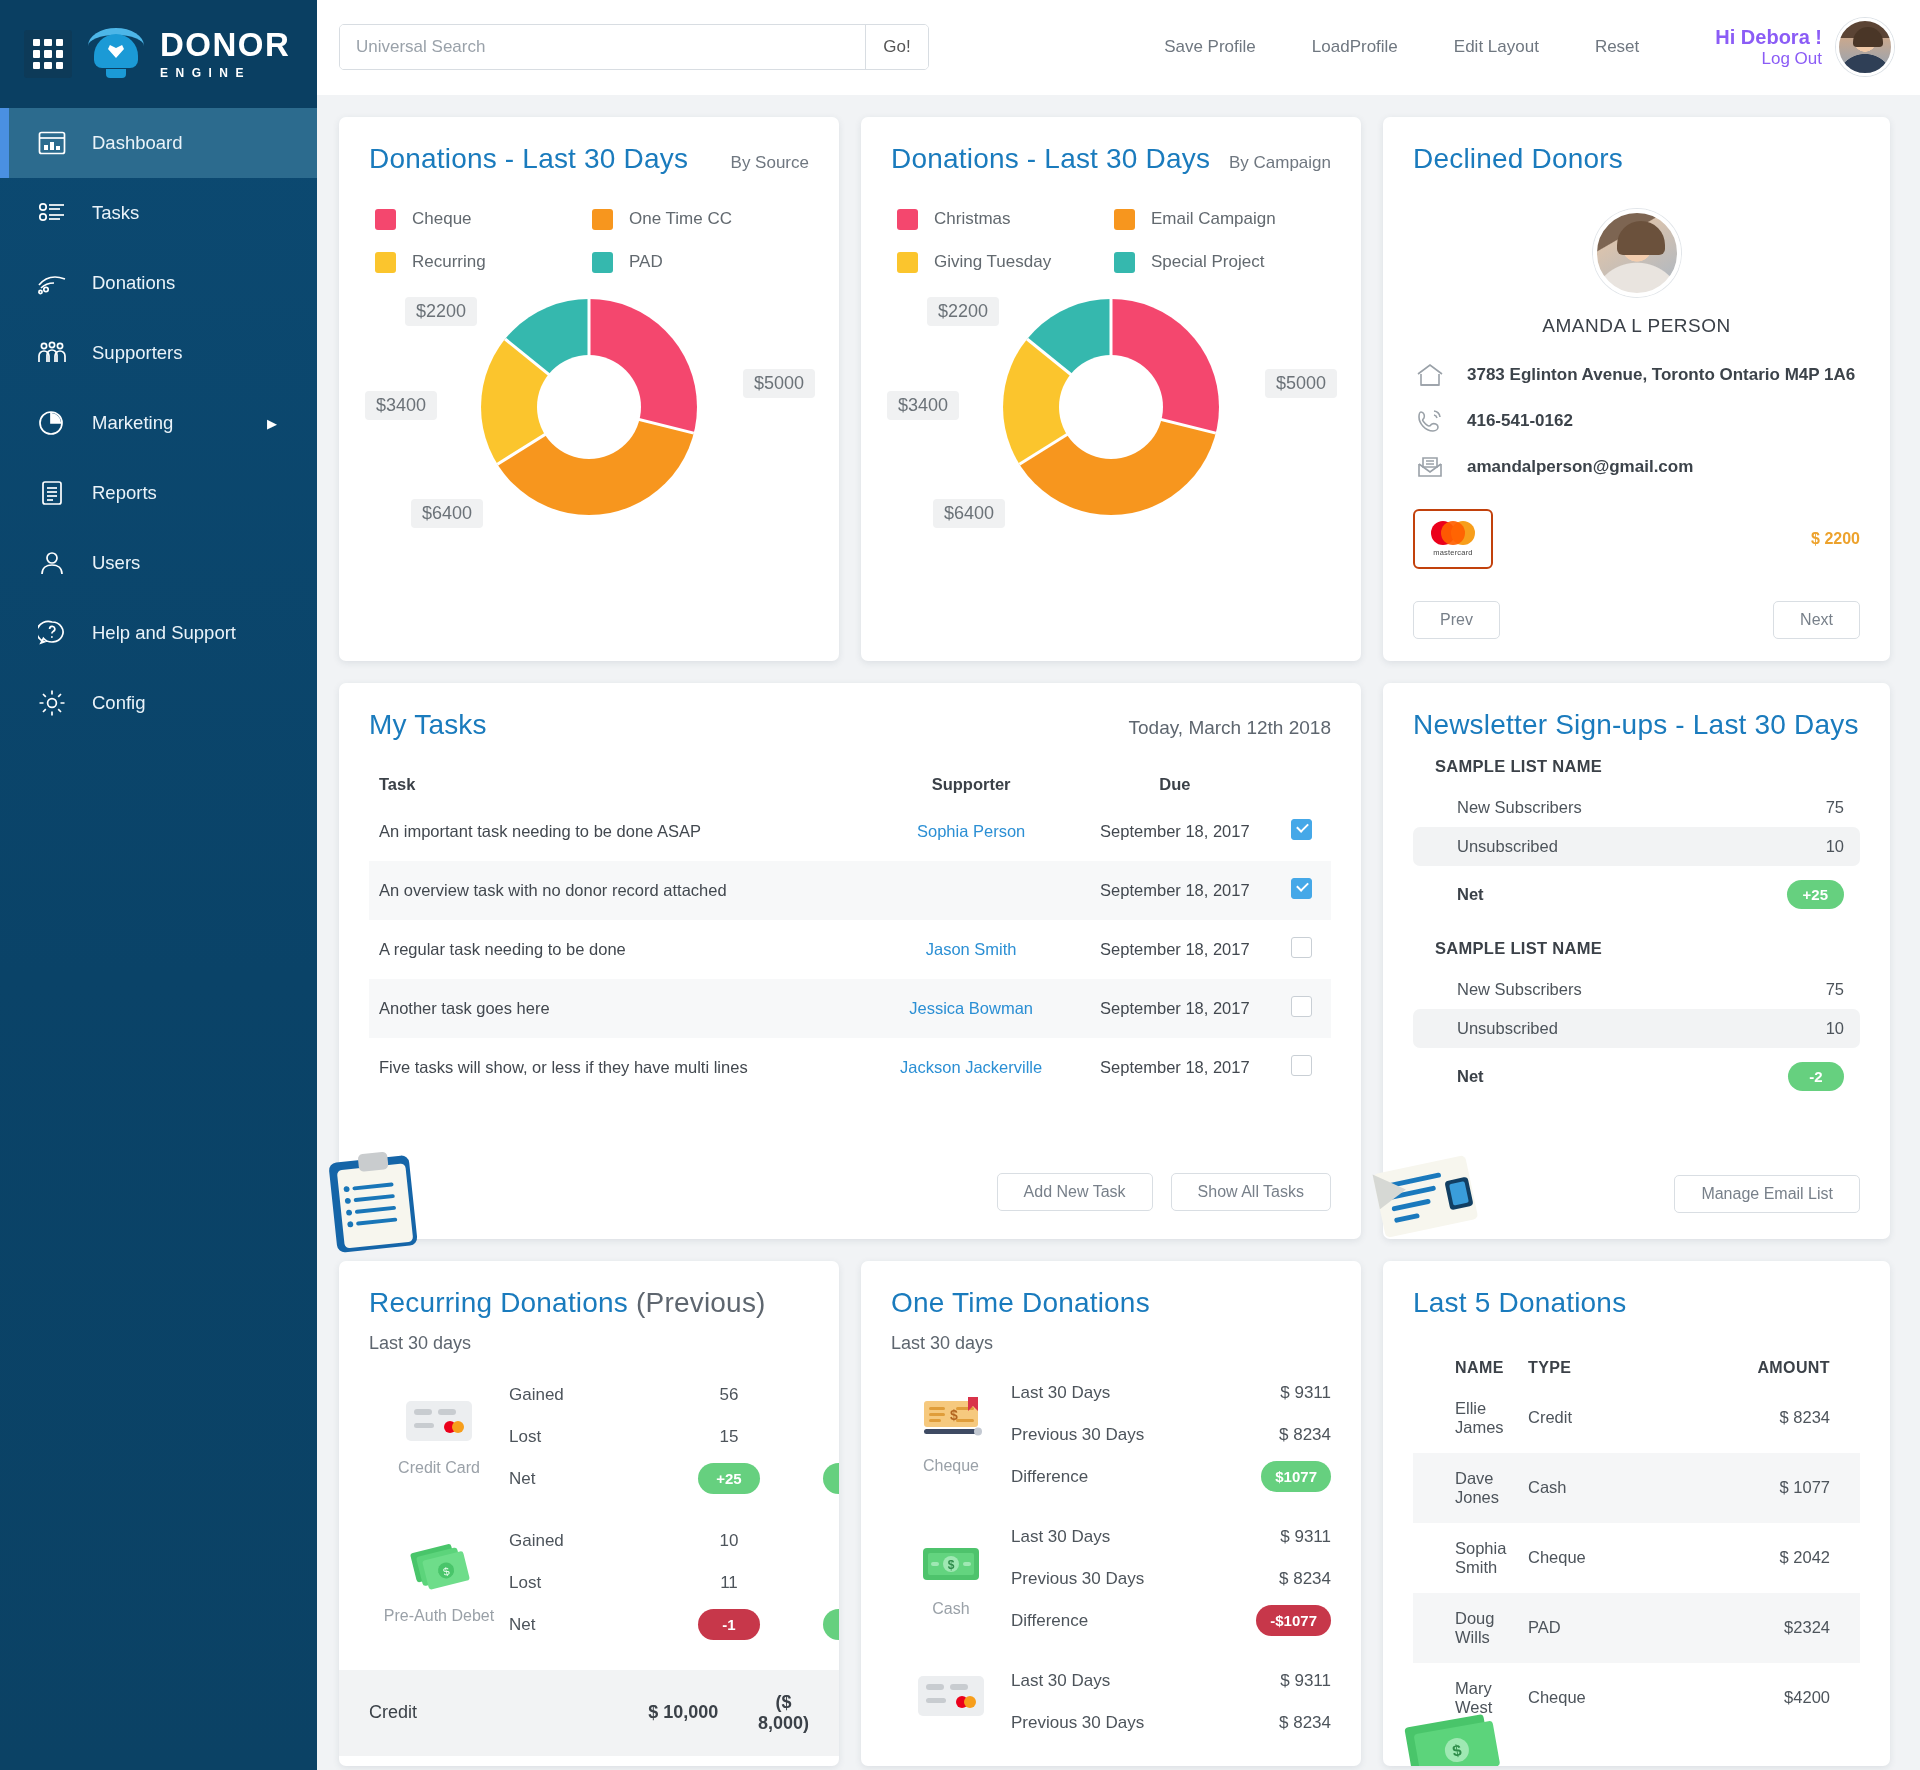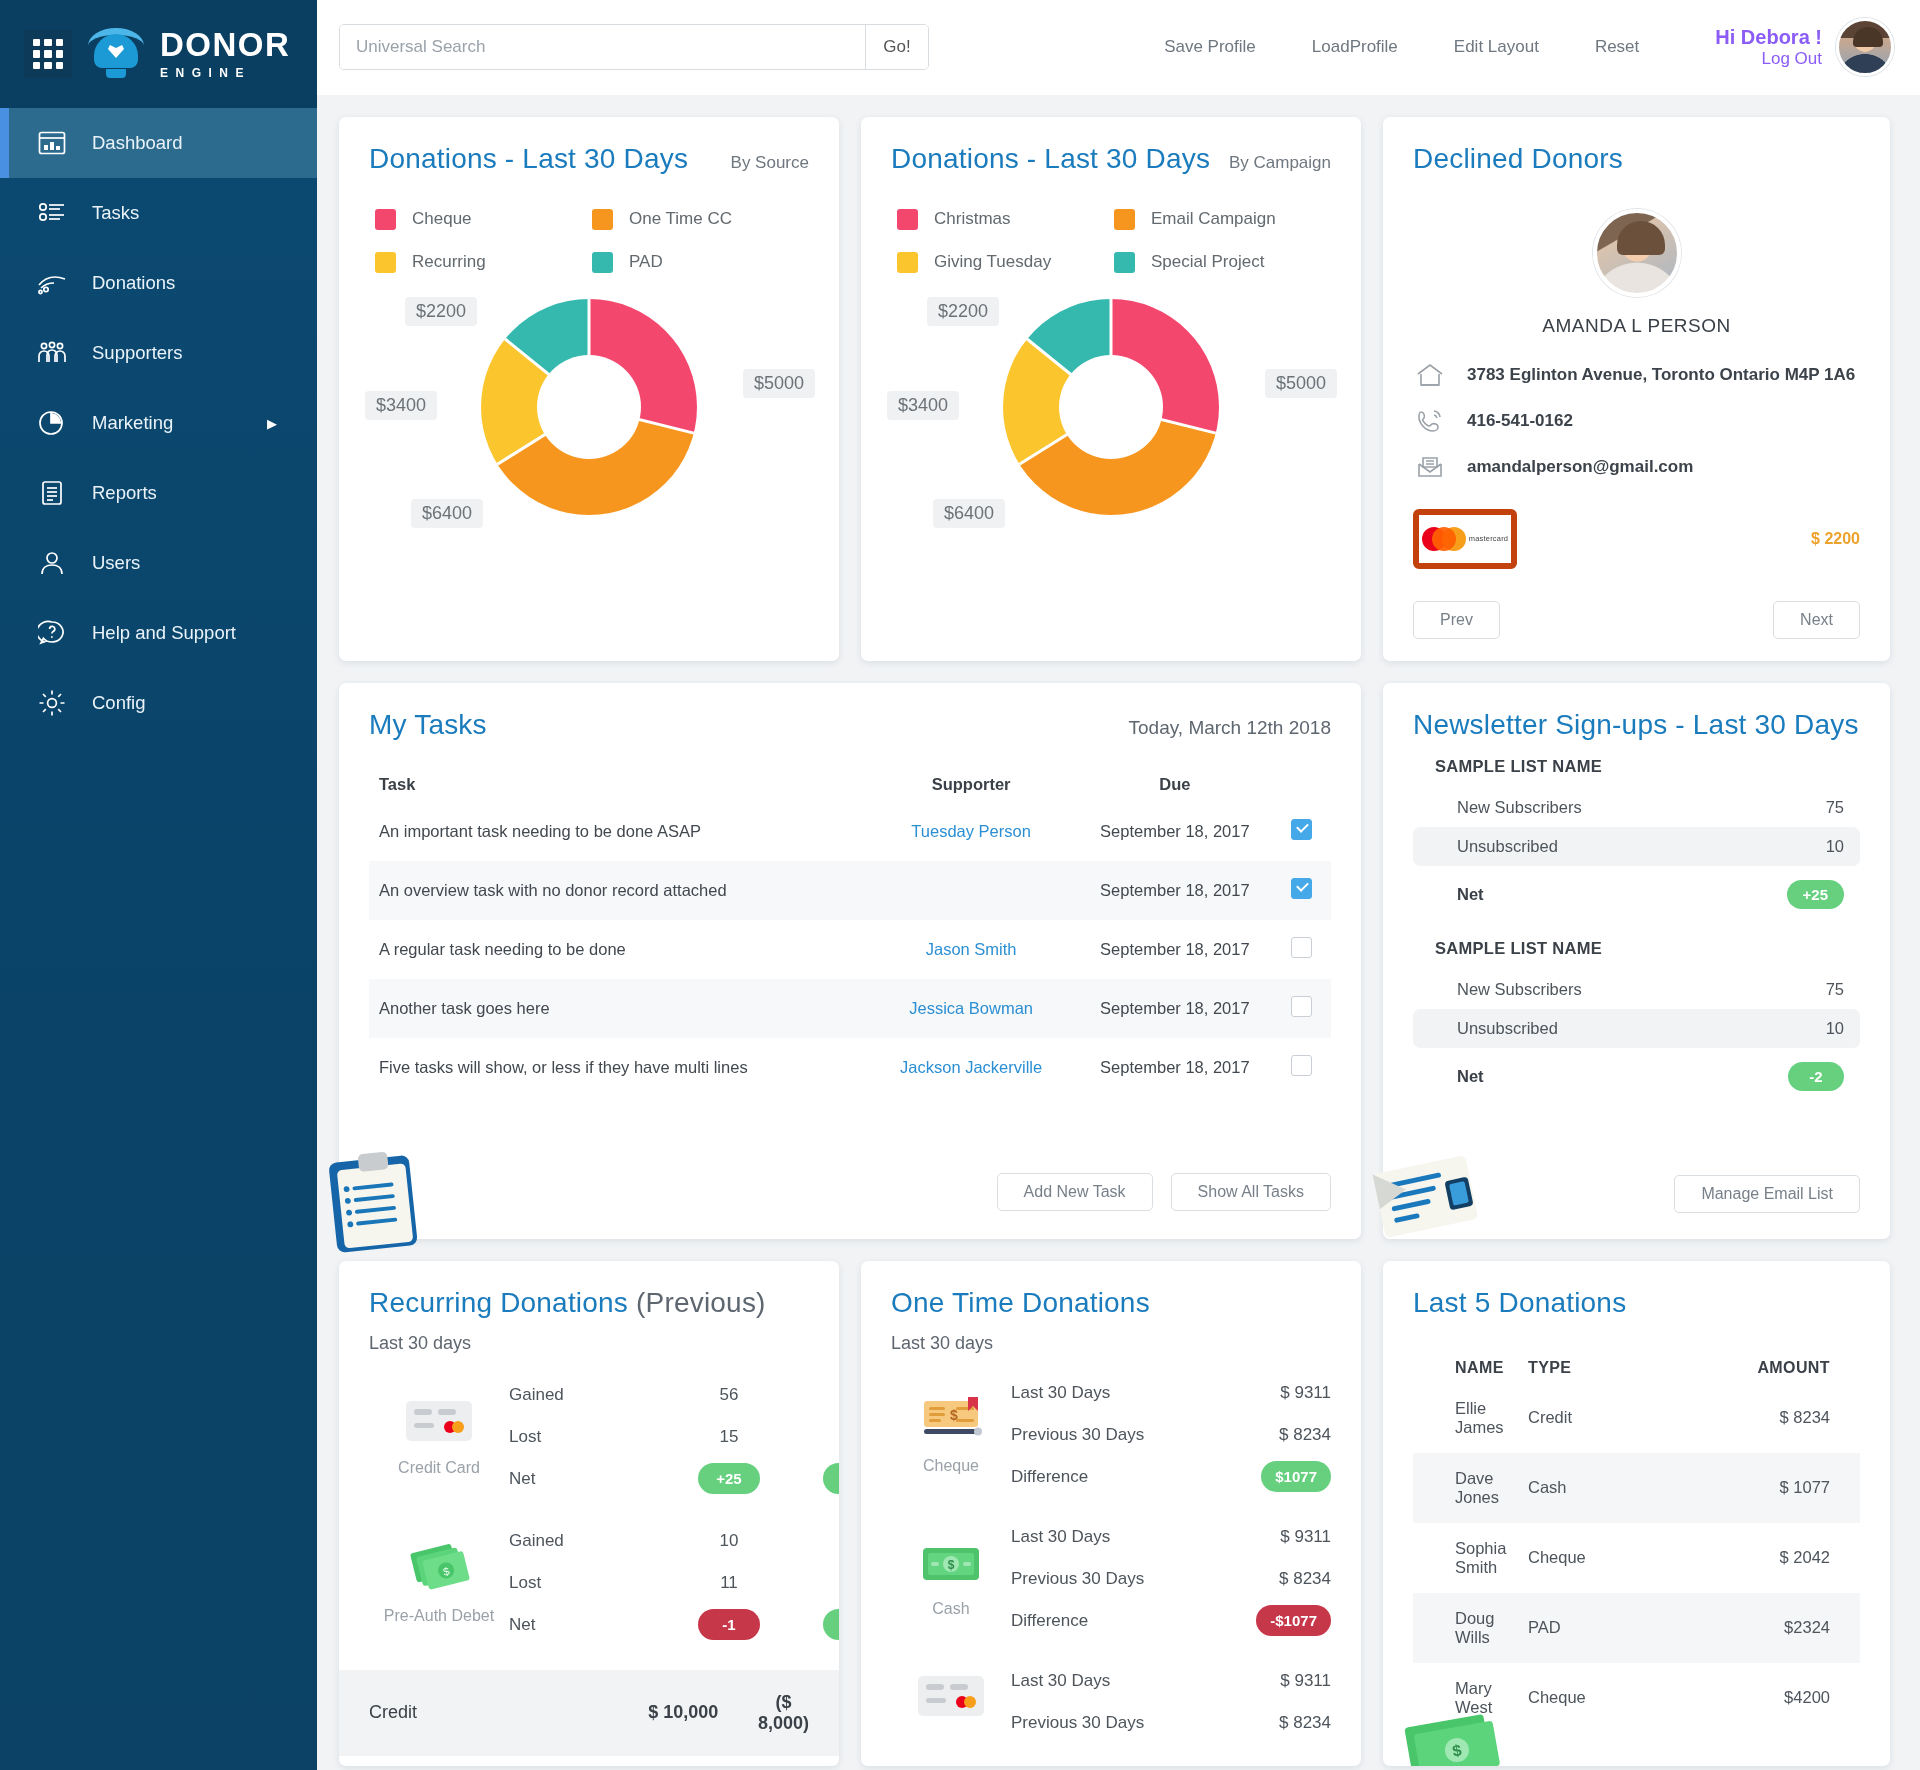--- a/index.html
+++ b/index.html
@@ -156,22 +156,22 @@
     content:""; position:absolute; left:20px; top:8px; width:48px; height:34px;
     background:#6b513c; border-radius:24px 24px 6px 6px;
   }
   .dd-name { text-align:center; font-size:19px; color:#3a4048; margin-top:18px; letter-spacing:.5px; }
   .dd-rows { margin-top:26px; display:flex; flex-direction:column; gap:22px; }
   .dd-row { display:flex; align-items:center; gap:20px; }
   .dd-ico { width:34px; flex:0 0 34px; display:flex; justify-content:center; }
   .dd-txt { font-size:17px; color:#3c434a; font-weight:bold; }
   .dd-pay { display:flex; align-items:center; margin-top:30px; }
   .mc-card {
-    width:104px; height:60px; border:6px solid #c2410c; border-radius:6px;
-    display:flex; flex-direction:row; align-items:center; justify-content:center; gap:3px;
+    width:80px; height:60px; border:2px solid #c2410c; border-radius:6px;
+    display:flex; flex-direction:column; align-items:center; justify-content:center; gap:3px;
   }
   .mc-circles { position:relative; width:44px; height:24px; }
   .mc-circles i { position:absolute; top:0; width:24px; height:24px; border-radius:50%; }
   .mc-circles i:nth-child(1){ left:0; background:#eb001b; }
   .mc-circles i:nth-child(2){ left:20px; background:#f79e1b; }
   .mc-circles i:nth-child(3){ left:10px; background:#ff5f00; opacity:.92; }
   .mc-word { font-size:7.5px; color:#444; letter-spacing:.2px; }
   .dd-amt { margin-left:auto; color:#eda22c; font-size:16px; font-weight:bold; }
   .dd-btns { display:flex; margin-top:32px; }
   .btn {
@@ -561,21 +561,21 @@
               <tr>
                 <th style="width:520px">Task</th>
                 <th class="c" style="width:220px">Supporter</th>
                 <th class="c" style="width:200px">Due</th>
                 <th class="c" style="width:60px"></th>
               </tr>
             </thead>
             <tbody>
               <tr>
                 <td>An important task needing to be done ASAP</td>
-                <td class="c"><a href="#">Tuesday Person</a></td>
+                <td class="c"><a href="#">Sophia Person</a></td>
                 <td class="c">September 18, 2017</td>
                 <td class="c"><span class="cb on"></span></td>
               </tr>
               <tr class="alt">
                 <td>An overview task with no donor record attached</td>
                 <td class="c"><a href="#"></a></td>
                 <td class="c">September 18, 2017</td>
                 <td class="c"><span class="cb on"></span></td>
               </tr>
               <tr>

